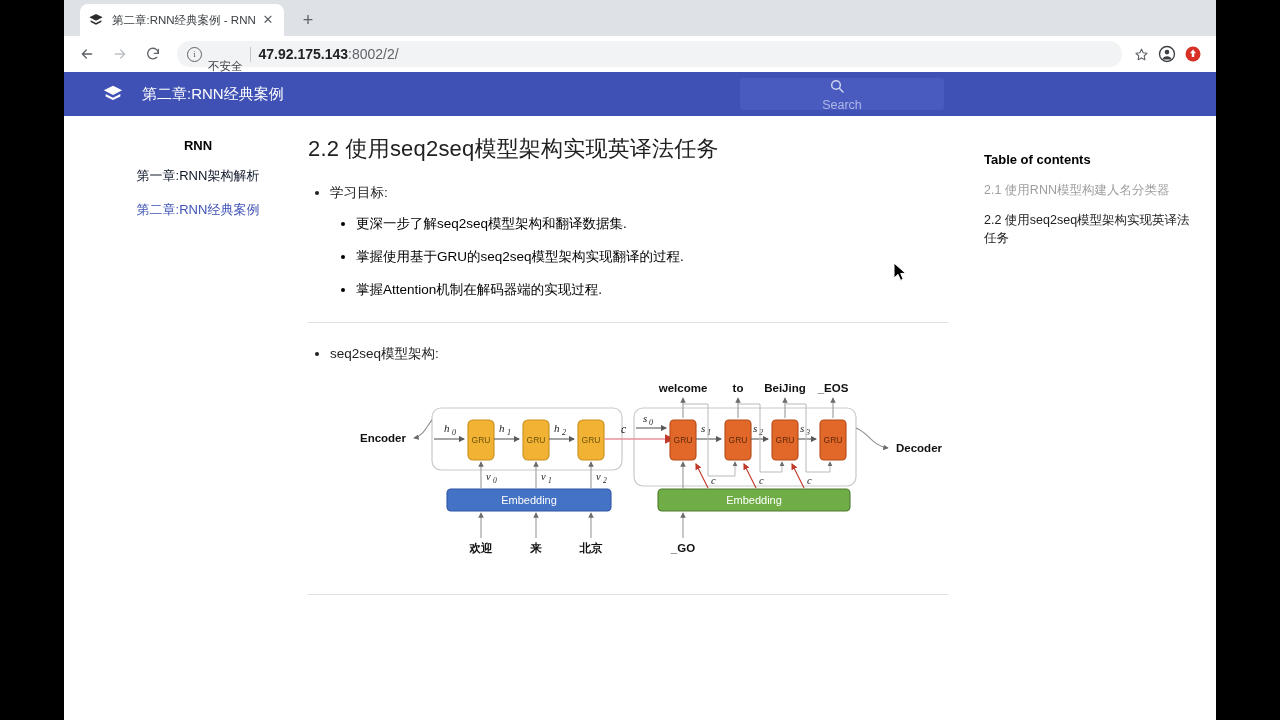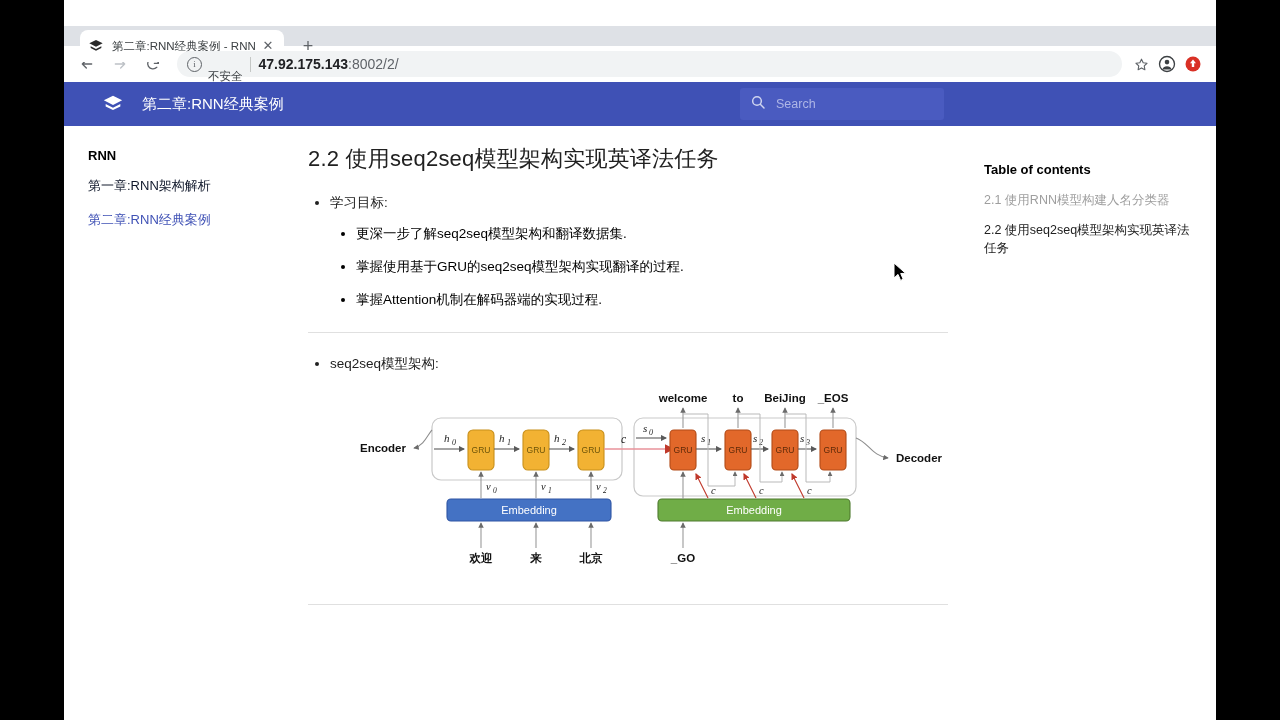--- a/index.html
+++ b/index.html
@@ -10,21 +10,21 @@
     overflow: hidden;
   }
   .screen { position: relative; width: 1280px; height: 720px; background: #000; }
 
   
   .browser {
     position: absolute; left: 64px; top: 0; width: 1152px; height: 720px;
     background: #ffffff; overflow: hidden;
   }
   .tabstrip {
-    height: 20px; background: #dee1e6; position: relative; margin-top: 26px;
+    height: 36px; background: #dee1e6; position: relative;
   }
   .tab {
     position: absolute; left: 16px; top: 4px; height: 32px; width: 204px;
     background: #fff; border-radius: 8px 8px 0 0;
     display: flex; align-items: center; padding: 0 8px; box-sizing: border-box;
   }
   .tab-favicon { width: 16px; height: 16px; flex: 0 0 16px; margin-right: 8px; position: relative; }
   .tab-title {
     font-size: 11.5px; color: #3c4043; white-space: nowrap;
     overflow: hidden; text-overflow: ellipsis; flex: 1;
@@ -67,32 +67,32 @@
   
   .site-header {
     height: 44px; background: #3f51b5; display: flex; align-items: center;
     padding: 0 14px; box-sizing: border-box; position: relative;
   }
   .logo { width: 22px; height: 22px; margin-left: 24px; margin-right: 18px; flex: 0 0 22px; }
   .site-title { color: #fff; font-size: 15px; flex: 0 0 auto; }
   .searchbox {
     position: absolute; left: 676px; top: 6px; width: 204px; height: 32px;
     background: #4a5bc0; border-radius: 3px; display: flex; align-items: center;
-    padding: 0 10px; box-sizing: border-box;
+    padding: 0 10px; box-sizing: border-box; flex-direction: column;
   }
   .search-icon { flex: 0 0 16px; margin-right: 10px; }
   .search-ph { font-size: 12.5px; color: #aeb6e6; }
   .header-right {
     position: absolute; right: 14px; top: 0; height: 44px; display: flex; align-items: center;
     color: #fff; font-size: 12.5px; font-weight: 700;
   }
 
   
   .content { display: flex; background: #fff; height: 604px; }
-  .sidebar-left { width: 244px; flex: 0 0 244px; padding: 22px 0 16px 24px; box-sizing: border-box; }
+  .sidebar-left { width: 244px; flex: 0 0 244px; padding: 22px 0 16px 24px; box-sizing: border-box; text-align: center; }
   .nav-head { font-size: 13px; font-weight: 700; color: #000; margin-bottom: 14px; }
   .nav-item { font-size: 13px; color: #0f172a; margin-bottom: 16px; }
   .nav-item.active { color: #3f51b5; }
 
   .main { flex: 1; padding: 18px 24px 0 0; box-sizing: border-box; min-width: 0; }
   .h1 { font-size: 22px; color: #212121; font-weight: 400; margin: 0 0 18px 0; letter-spacing: .2px; }
   ul.l1 { margin: 0; padding-left: 22px; list-style: disc; }
   ul.l2 { margin: 8px 0 0 0; padding-left: 26px; list-style: disc; }
   ul.l1 > li { font-size: 13.5px; color: #212121; margin-bottom: 6px; line-height: 1.7; }
   ul.l2 > li { font-size: 13.5px; color: #000000; margin-bottom: 10px; line-height: 1.7; }

